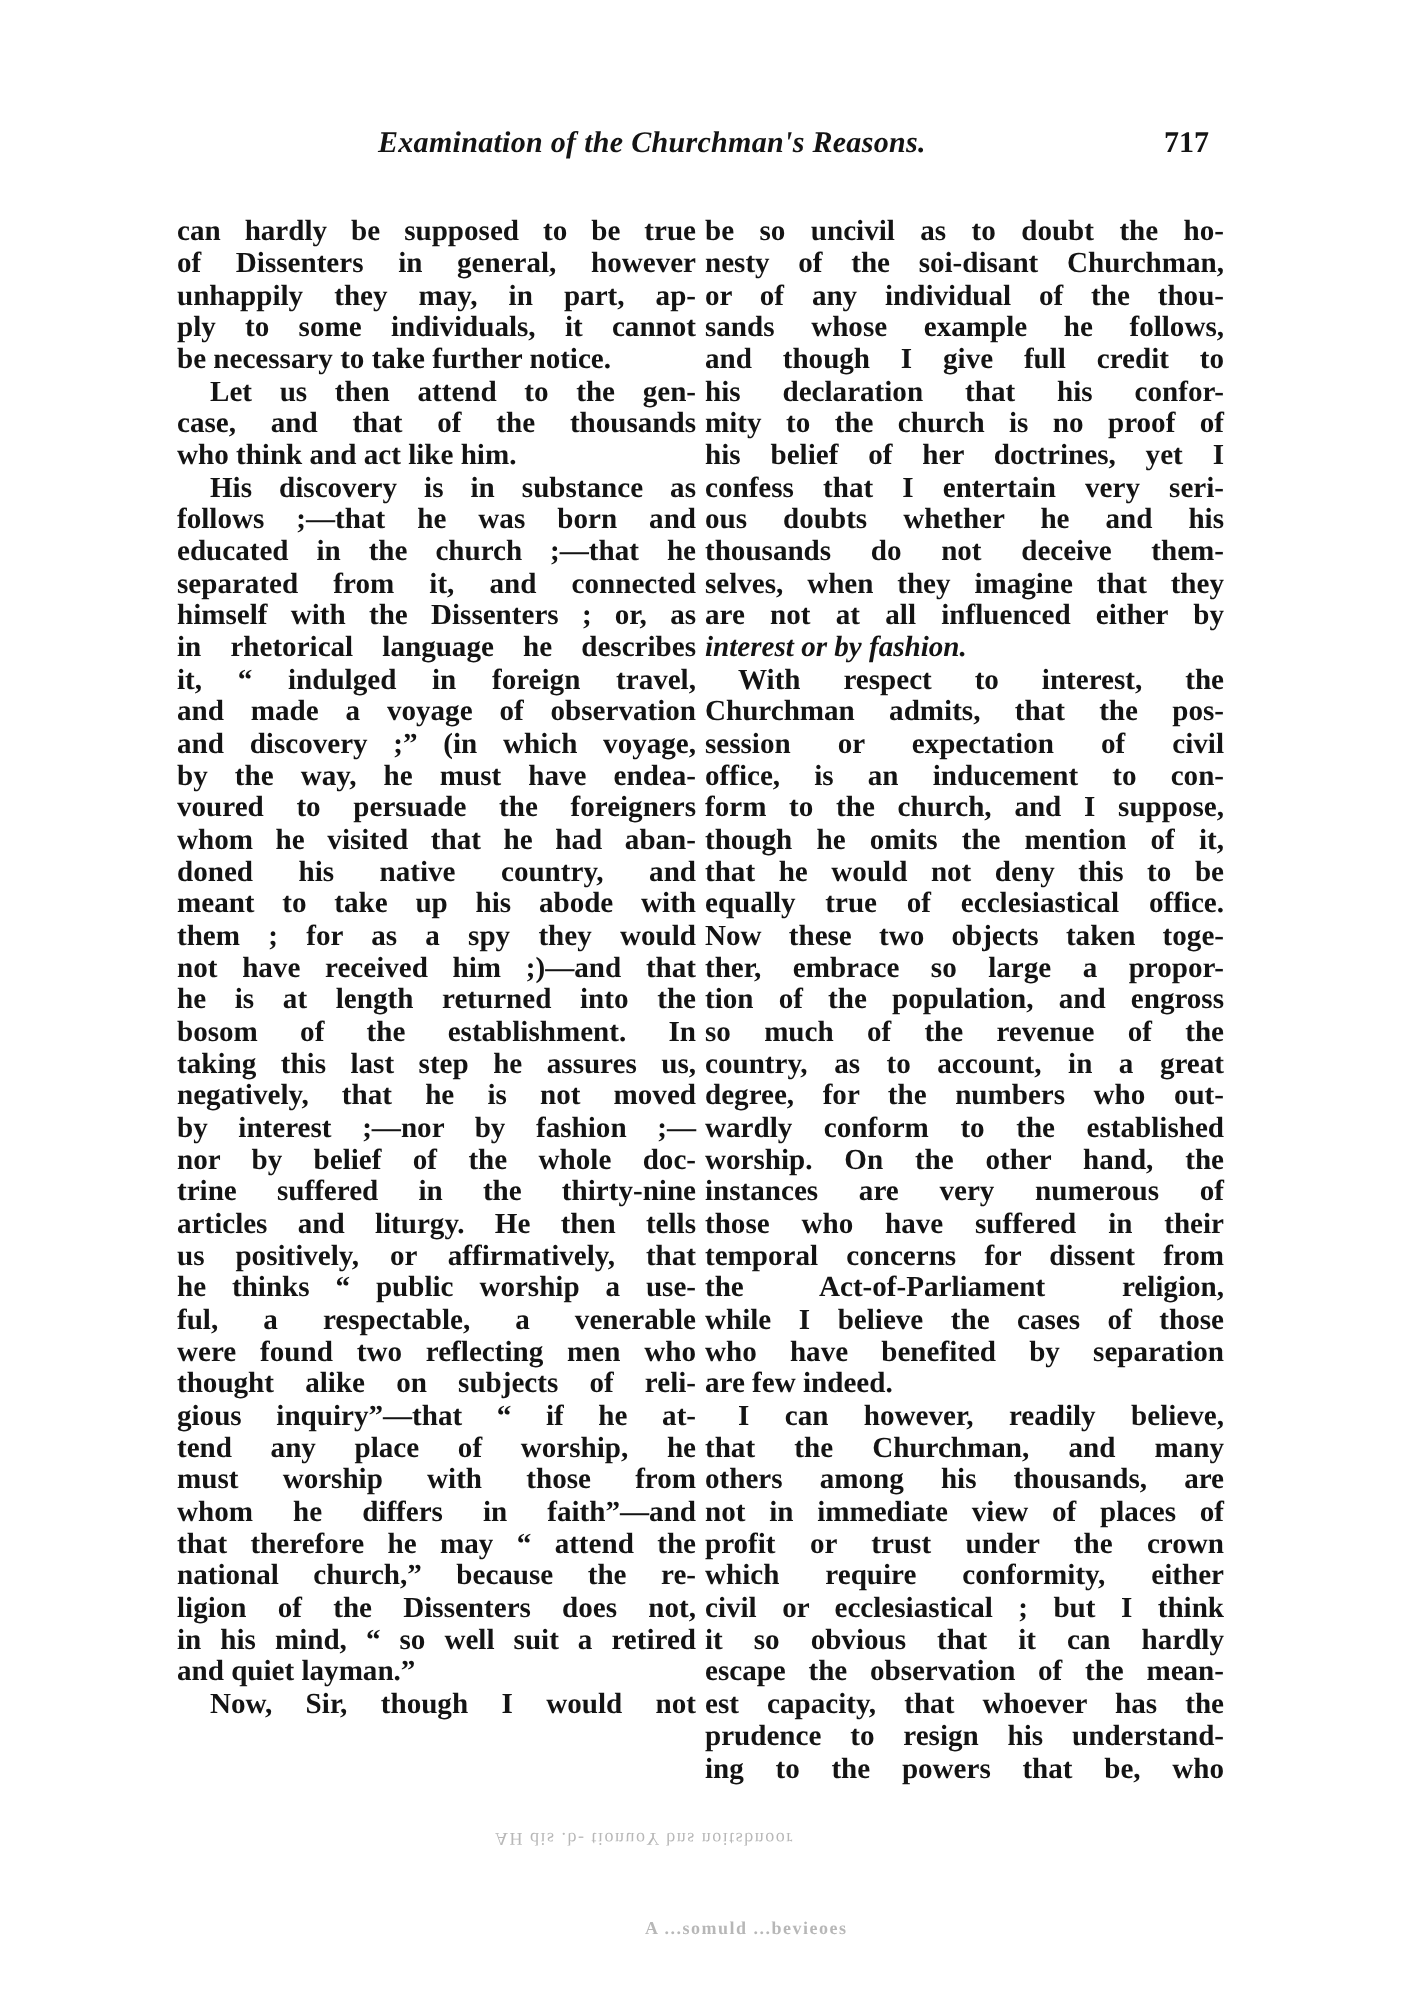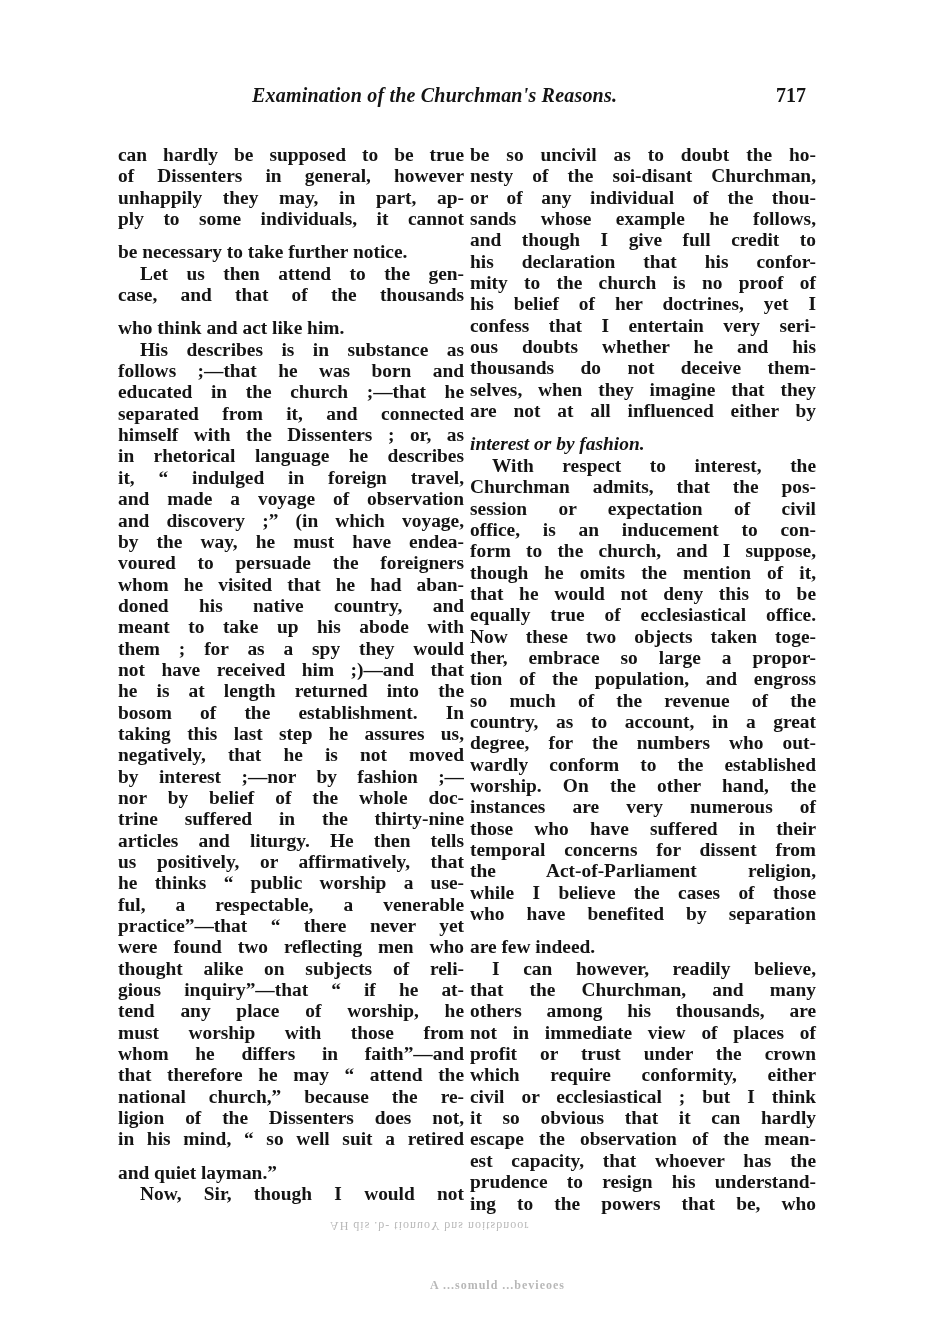--- a/index.html
+++ b/index.html
@@ -60,21 +60,20 @@
     .col-right { left: 470px; }
     .line {
       display: block;
       white-space: nowrap;
       text-align: justify;
       text-align-last: justify;
       height: 21.35px;
     }
     .line.last {
       text-align-last: left;
-      margin-top: 12px;
     }
     .line.indent {
       padding-left: 22px;
     }
     .it { font-style: italic; }
     .ghost {
       position: absolute;
       font-family: "Liberation Serif", serif;
       font-size: 12px;
       color: #9a9a9a;
@@ -96,21 +95,21 @@
 
   <div class="column col-left">
     <span class="line">can hardly be supposed to be true</span>
     <span class="line">of Dissenters in general, however</span>
     <span class="line">unhappily they may, in part, ap-</span>
     <span class="line">ply to some individuals, it cannot</span>
     <span class="line last">be necessary to take further notice.</span>
     <span class="line indent">Let us then attend to the gen-</span>
     <span class="line">case, and that of the thousands</span>
     <span class="line last">who think and act like him.</span>
-    <span class="line indent">His describes is in substance as</span>
+    <span class="line indent">His discovery is in substance as</span>
     <span class="line">follows ;—that he was born and</span>
     <span class="line">educated in the church ;—that he</span>
     <span class="line">separated from it, and connected</span>
     <span class="line">himself with the Dissenters ; or, as</span>
     <span class="line">in rhetorical language he describes</span>
     <span class="line">it, “ indulged in foreign travel,</span>
     <span class="line">and made a voyage of observation</span>
     <span class="line">and discovery ;” (in which voyage,</span>
     <span class="line">by the way, he must have endea-</span>
     <span class="line">voured to persuade the foreigners</span>
@@ -123,21 +122,20 @@
     <span class="line">bosom of the establishment. In</span>
     <span class="line">taking this last step he assures us,</span>
     <span class="line">negatively, that he is not moved</span>
     <span class="line">by interest ;—nor by fashion ;—</span>
     <span class="line">nor by belief of the whole doc-</span>
     <span class="line">trine suffered in the thirty-nine</span>
     <span class="line">articles and liturgy. He then tells</span>
     <span class="line">us positively, or affirmatively, that</span>
     <span class="line">he thinks “ public worship a use-</span>
     <span class="line">ful, a respectable, a venerable</span>
-    <span class="line">practice”—that “ there never yet</span>
     <span class="line">were found two reflecting men who</span>
     <span class="line">thought alike on subjects of reli-</span>
     <span class="line">gious inquiry”—that “ if he at-</span>
     <span class="line">tend any place of worship, he</span>
     <span class="line">must worship with those from</span>
     <span class="line">whom he differs in faith”—and</span>
     <span class="line">that therefore he may “ attend the</span>
     <span class="line">national church,” because the re-</span>
     <span class="line">ligion of the Dissenters does not,</span>
     <span class="line">in his mind, “ so well suit a retired</span>

